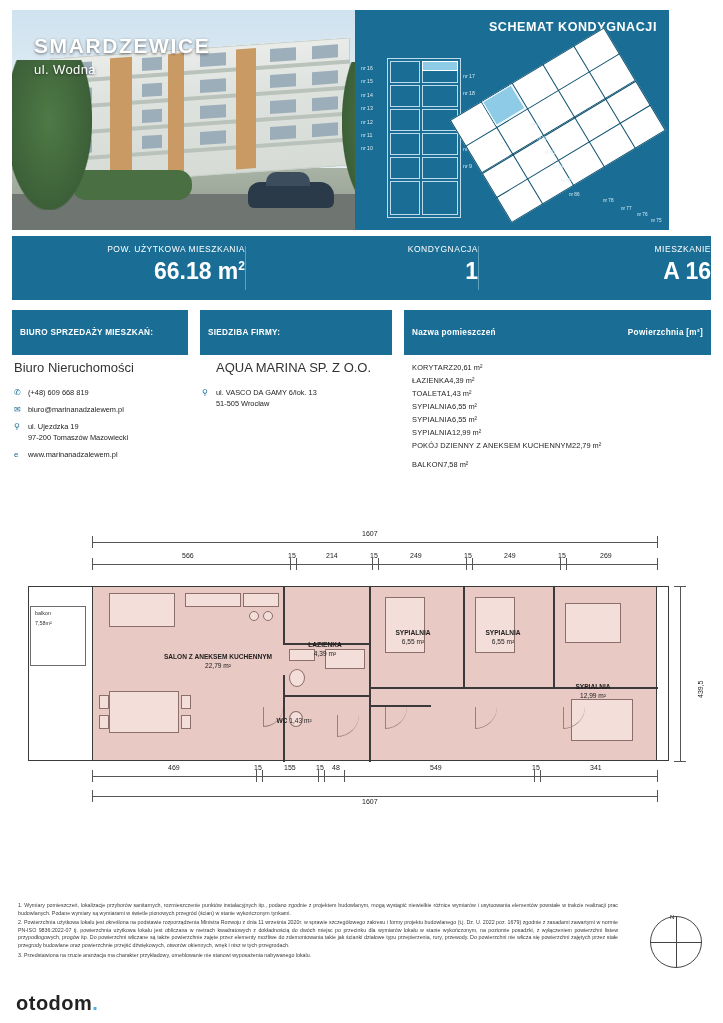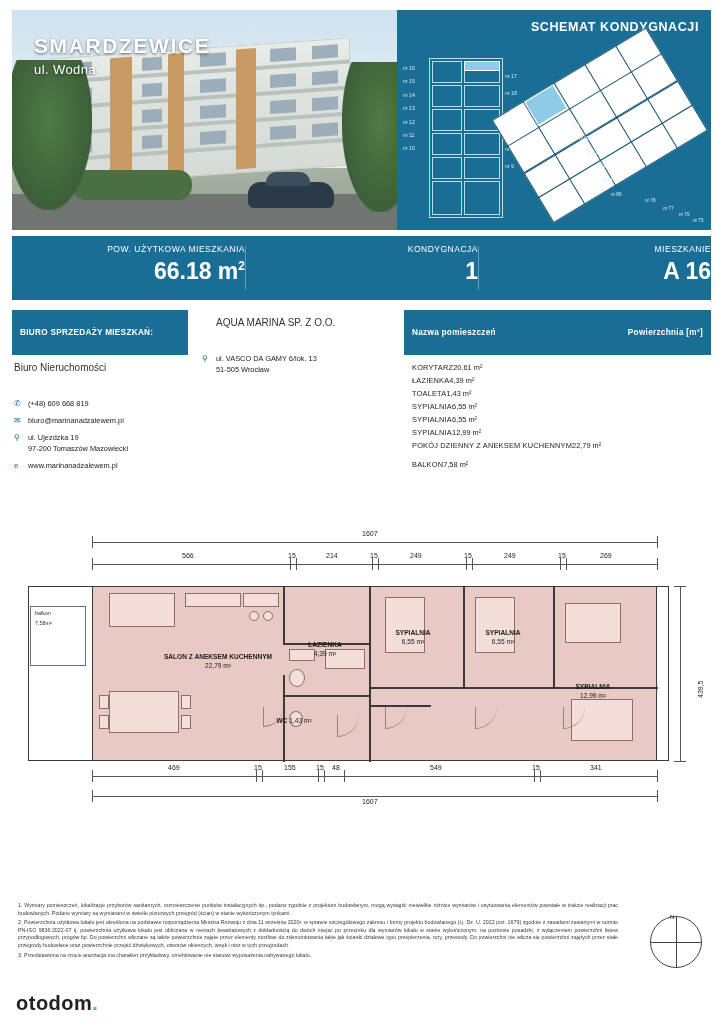--- a/index.html
+++ b/index.html
@@ -13,21 +13,21 @@
     overflow:hidden;
   }
   .page { position:relative; width:723px; height:1023px; }
 
   
   .top-banner {
     position:absolute; left:12px; top:10px; width:699px; height:220px;
     display:flex;
   }
   .banner-left {
-    position:relative; width:385px; height:220px; overflow:hidden;
+    position:relative; width:343px; height:220px; overflow:hidden;
     background:#9fb6c2;
   }
   
   .photo-sky { position:absolute; inset:0; background:linear-gradient(#cfe2ef, #eaf2f7 60%, #dfe8e6); }
   .photo-bld {
     position:absolute; left:38px; top:38px; width:300px; height:128px;
     background:linear-gradient(180deg,#e9ece8 0%, #dfe3df 35%, #d6dbd6 100%);
     transform: skewY(-4deg);
     box-shadow: inset 0 0 0 1px #c8cfc9;
   }
@@ -115,21 +115,21 @@
   .info-row { position:absolute; left:12px; top:310px; width:699px; height:150px; }
   .col { position:absolute; top:0; }
   .col-hdr {
     background:#1a6e96; color:#fff; font-size:8.2px; font-weight:bold;
     padding:18px 8px; letter-spacing:.3px;
   }
   .col1 { left:0; width:176px; }
   .col2 { left:188px; width:192px; }
   .col3 { left:392px; width:307px; }
   .col-body { font-size:7.4px; line-height:12px; color:#222; padding:7px 6px 0 2px; }
-  .sub { font-size:10px; color:#333; margin-bottom:24px; }
+  .sub { font-size:13px; color:#333; margin-bottom:13px; }
   .contact-line { display:flex; align-items:flex-start; margin-bottom:6px; }
   .ci { width:14px; flex:0 0 14px; color:#1a6e96; font-size:8px; line-height:11px; }
   .ct { font-size:7.4px; line-height:11px; }
   .addr-line { display:flex; align-items:flex-start; margin-bottom:4px; }
 
   .tbl-hdr { display:flex; justify-content:space-between; }
   .rooms { padding:6px 8px 0 8px; font-size:7.4px; }
   .rooms .r { display:flex; line-height:13px; }
   .rooms .r.gap { margin-top:6px; }
   .rooms .nm { letter-spacing:.2px; text-transform:uppercase; }
@@ -342,20 +342,21 @@
           </div>
         </div>
         <div class="contact-line">
           <div class="ci">e</div>
           <div class="ct">www.marinanadzalewem.pl</div>
         </div>
       </div>
     </div>
 
     <div class="col col2">
+      <div class="col-hdr">SIEDZIBA FIRMY:</div>
       <div class="col-body">
         <div class="sub" style="margin-left:14px">AQUA MARINA SP. Z O.O.</div>
         <div class="addr-line">
           <div class="ci">⚲</div>
           <div class="ct">
             <div>ul. VASCO DA GAMY 6/lok. 13</div>
             <div>51-505 Wrocław</div>
           </div>
         </div>
       </div>

